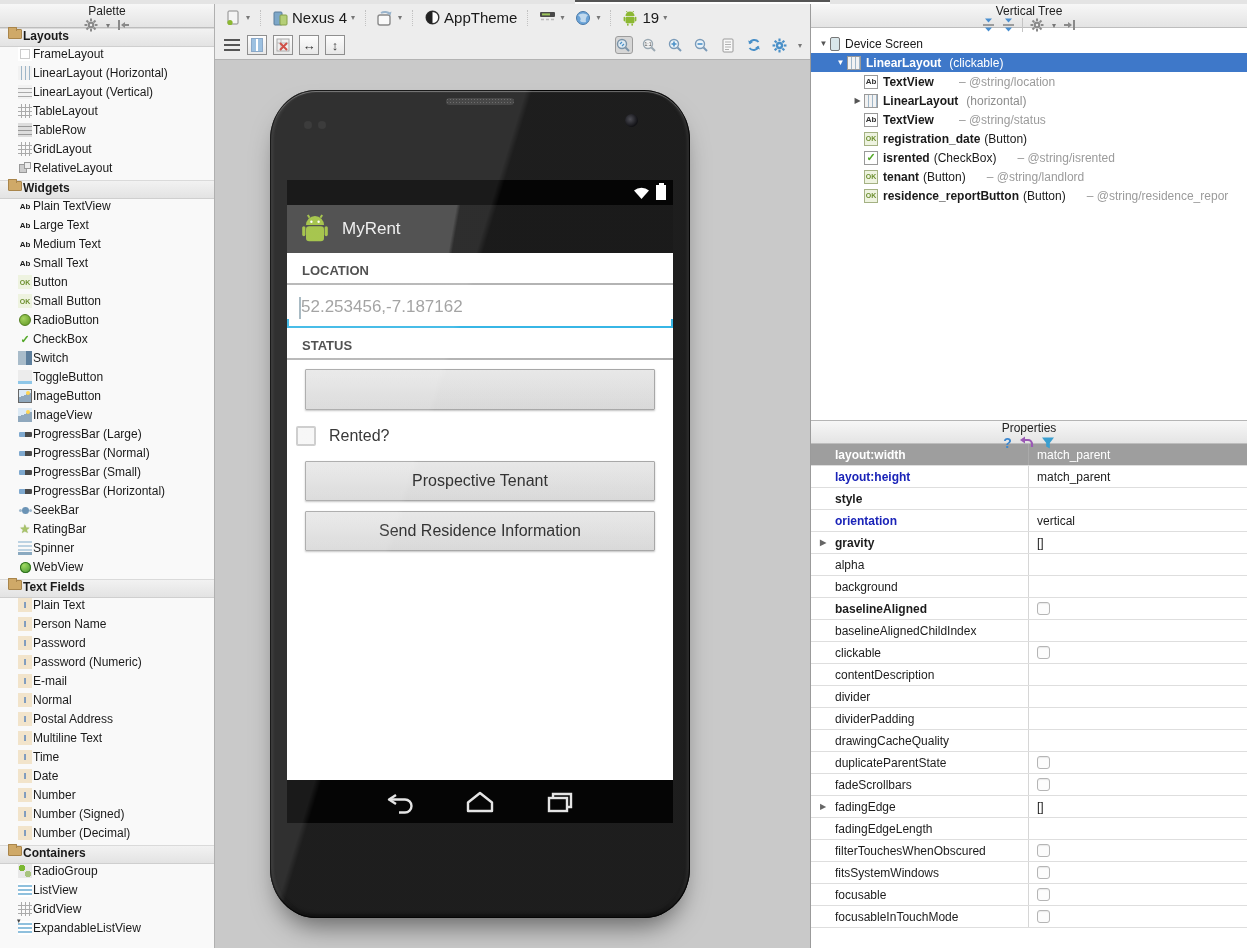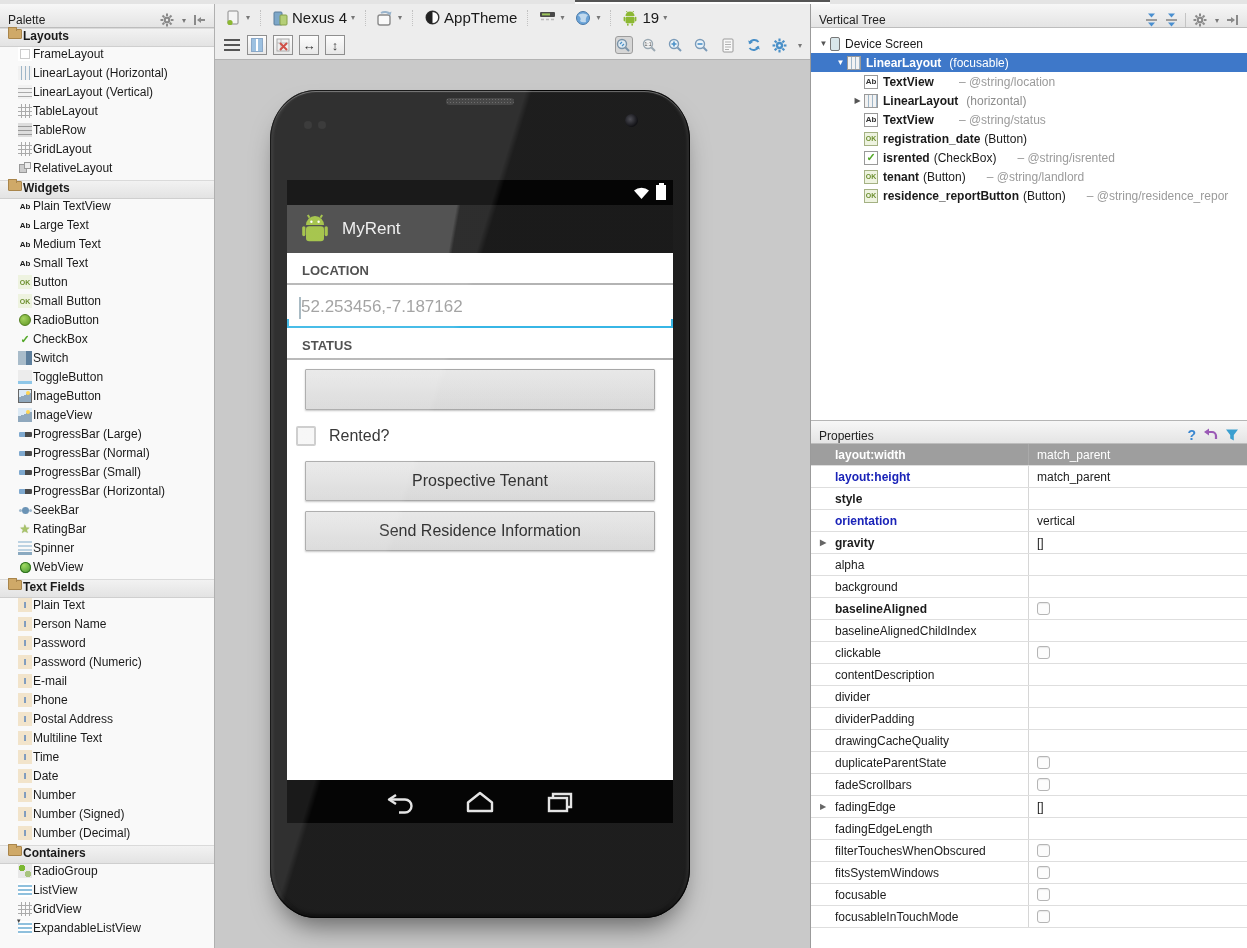--- a/index.html
+++ b/index.html
@@ -5,21 +5,21 @@
   * { margin:0; padding:0; box-sizing:border-box; }
   html,body { width:1247px; height:948px; overflow:hidden; }
   body { font-family:"Liberation Sans", sans-serif; font-size:12px; color:#1a1a1a; background:#fff; position:relative; }
 
   
   .top-strip { position:absolute; left:0; top:0; width:1247px; height:4px; background:#e4e4e4; }
   .top-strip .tab-seg { position:absolute; left:575px; top:0; width:255px; height:4px; background:#fff; box-shadow:inset 0 2px 0 #555; }
 
   
   .panel-header { height:24px; background:linear-gradient(#f7f7f7,#e4e4e4); border-bottom:1px solid #bdbdbd;
-                  display:flex; align-items:flex-end; padding:0 8px; color:#222; }
+                  display:flex; align-items:center; padding:0 8px; color:#222;flex-direction:column; }
   .panel-header .ttl { flex:1; }
   .hicons { display:flex; align-items:center; gap:7px; }
   .hsep { width:1px; height:14px; background:#c4c4c4; }
   .caret { color:#777; font-size:8px; margin-left:1px; }
 
   
   #palette { position:absolute; left:0; top:4px; width:215px; height:944px; background:#f9f9f9; border-right:1px solid #b0b0b0; overflow:hidden; }
   .prow { height:19px; display:flex; padding-left:18px; gap:1px; white-space:nowrap; }
   .prow.header { padding-left:8px; font-weight:bold; background:linear-gradient(#f2f2f2,#e3e3e3); border-top:1px solid #dadada; border-bottom:1px solid #cfcfcf; }
   .picon { width:14px; height:14px; flex:none; display:inline-flex; align-items:center; justify-content:center; }
@@ -303,21 +303,21 @@
       <div class="prow item">
         <span class="picon ic-input"></span>
         <span class="plabel">Password (Numeric)</span>
       </div>
       <div class="prow item">
         <span class="picon ic-input"></span>
         <span class="plabel">E-mail</span>
       </div>
       <div class="prow item">
         <span class="picon ic-input"></span>
-        <span class="plabel">Phone</span>
+        <span class="plabel">Normal</span>
       </div>
       <div class="prow item">
         <span class="picon ic-input"></span>
         <span class="plabel">Postal Address</span>
       </div>
       <div class="prow item">
         <span class="picon ic-input"></span>
         <span class="plabel">Multiline Text</span>
       </div>
       <div class="prow item">
@@ -655,21 +655,21 @@
         <span class="main plain">Device Screen</span>
         <span class="typ"></span>
         <span class="variant"></span>
         <span class="ref"></span>
       </div>
       <div class="trow sel" style="padding-left: 23px;">
         <span class="arrow">▼</span>
         <span class="pi ic-cols"></span>
         <span class="main">LinearLayout</span>
         <span class="typ"></span>
-        <span class="variant">(focusable)</span>
+        <span class="variant">(clickable)</span>
         <span class="ref"></span>
       </div>
       <div class="trow" style="padding-left: 40px;">
         <span class="arrow"></span>
         <span class="pi ic-ab"></span>
         <span class="main">TextView</span>
         <span class="typ"></span>
         <span class="variant"></span>
         <span class="ref">– @string/location</span>
       </div>

